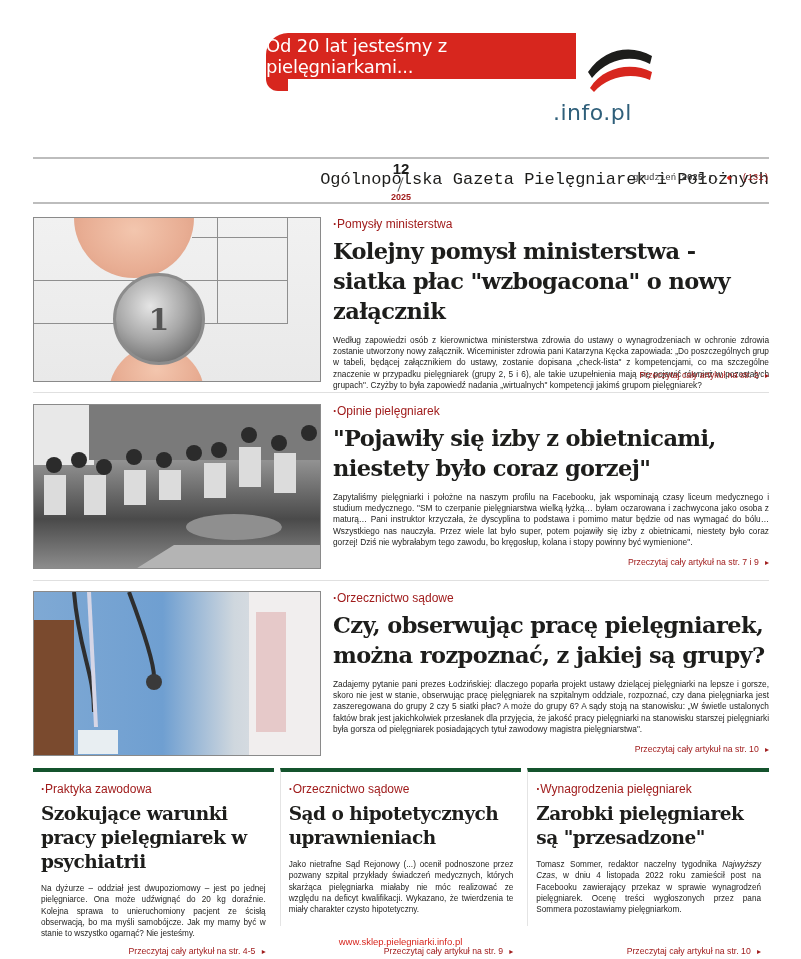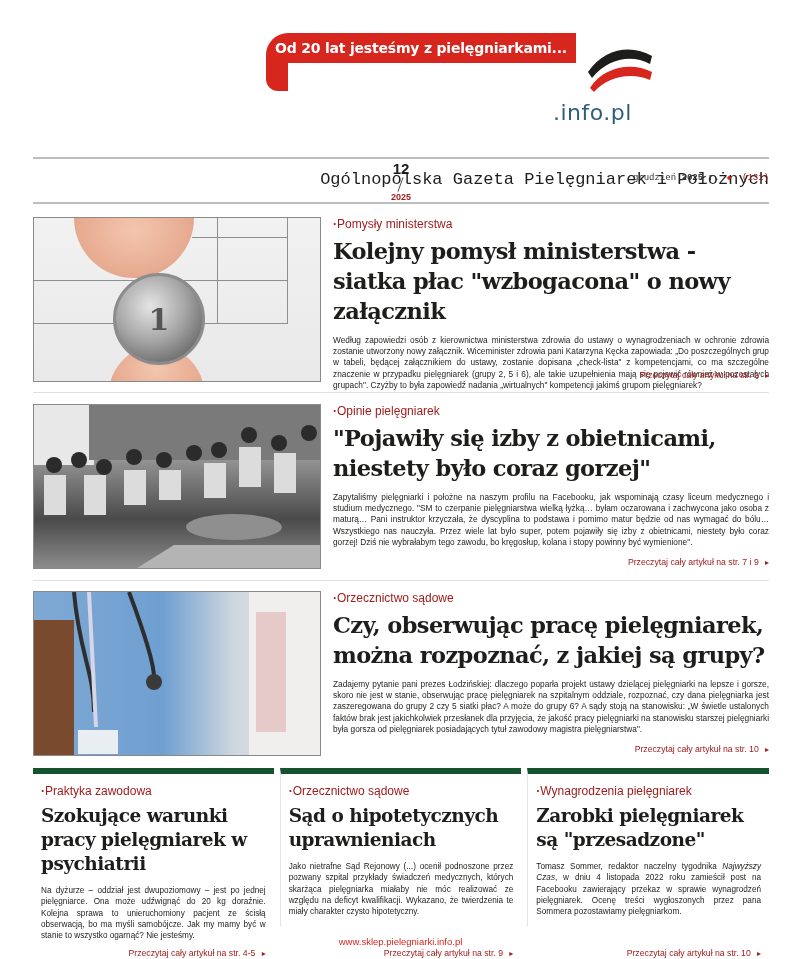--- a/index.html
+++ b/index.html
@@ -2,23 +2,23 @@
 <html><head>
 <meta charset="utf-8">
 <style>
   * { box-sizing: border-box; margin: 0; padding: 0; }
   html, body { width: 801px; height: 959px; background: #ffffff; overflow: hidden; }
   body { font-family: "DejaVu Sans", sans-serif; color: #1d1d1b; position: relative; }
 
   
   .masthead { position: absolute; left: 0; top: 0; width: 801px; height: 150px; }
   .tagline-banner {
-    position: absolute; left: 266px; top: 33px; width: 310px; height: 30px;
+    position: absolute; left: 266px; top: 33px; width: 310px; height: 46px;
     background: #d7261e; border-radius: 22px 0 0 0;
-    color: #fff; font-family: "DejaVu Sans", sans-serif; font-size: 14px; font-weight: bold;
+    color: #fff; font-family: "DejaVu Sans", sans-serif; font-size: 18px; font-weight: normal;
     display: flex; align-items: center; justify-content: center; letter-spacing: -0.2px;
   }
   .tagline-tail {
     position: absolute; left: 266px; top: 55px; width: 22px; height: 36px;
     background: #d7261e; border-radius: 0 0 0 12px;
   }
   .logo-word {
     position: absolute; left: 152px; top: 60px;
     font-family: "DejaVu Sans", sans-serif; font-size: 60px; color: #d7261e;
     letter-spacing: 2px; line-height: 1; font-weight: normal;
@@ -63,21 +63,21 @@
   }
   .readmore {
     position: absolute; right: 0; font-family: "Liberation Sans", sans-serif; font-size: 8.7px; color: #a01c1c;
     cursor: pointer;
   }
   .readmore::after { content: " \25B8"; font-size: 8px; margin-left: 4px; }
   .sep { position: absolute; left: 33px; width: 736px; height: 1px; background: #e0e0e0; }
 
   
   .columns { position: absolute; left: 33px; top: 768px; width: 736px; height: 158px; display: flex; }
-  .col { position: relative; flex: 1; padding: 10px 8px 0 8px; border-top: 6px solid #14532d; }
+  .col { position: relative; flex: 1; padding: 10px 8px 0 8px; border-top: 4px solid #14532d; }
   .col + .col { border-left: 1px solid #e4e4e4; margin-left: 6px; }
   .col .headline { font-size: 18.5px; line-height: 24px; margin-top: 6px; letter-spacing: -0.5px; }
   .col .lead { margin-top: 9px; font-size: 8.2px; line-height: 11.3px; }
   .col .readmore { right: 8px; top: 146px; margin-top: 28px; }
 
   .footer-url {
     position: absolute; left: 0; right: 0; top: 936px; text-align: center;
     font-family: "Liberation Sans", sans-serif; font-size: 9.5px; color: #d7261e;
   }
 

